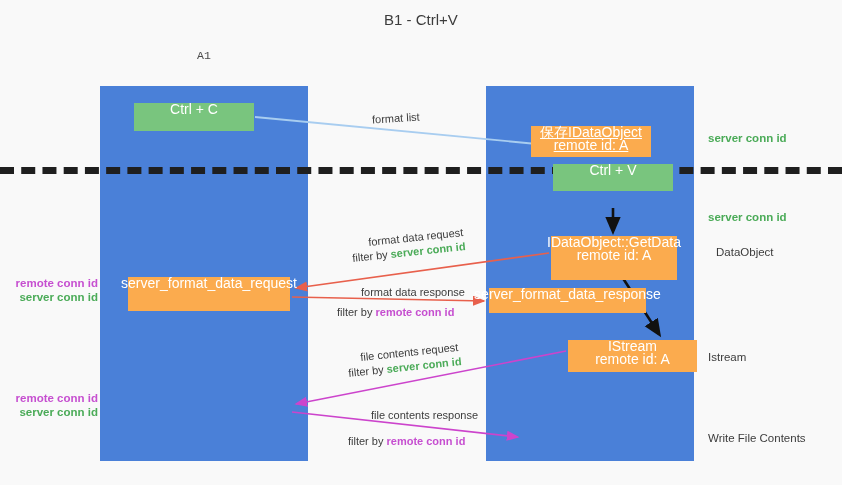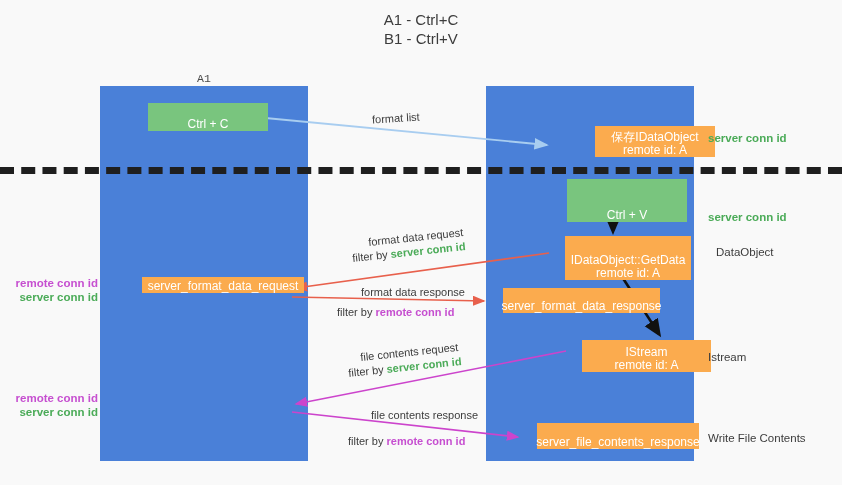--- a/index.html
+++ b/index.html
@@ -31,54 +31,53 @@
     line-height: 19px;
   }
 
   
   .lane-header {
     text-align: center;
     color: #4a4a4a;
     font-size: 11.5px;
     line-height: 13px;
   }
-  #hdr-a1 { left: 100px; top: 72px; width: 208px; font-family: Liberation Mono, monospace; }
+  #hdr-a1 { left: 100px; top: 49px; width: 208px; font-family: Liberation Mono, monospace; }
   #hdr-b1 { left: 486px; top: 57px; width: 208px; }
 
   
   .lane {
     background: #4a80d8;
     top: 86px;
     height: 375px;
   }
   #lane-a1 { left: 100px; width: 208px; }
   #lane-b1 { left: 486px; width: 208px; }
 
   
   .box {
     color: #ffffff;
     text-align: center;
-    font-size: 12px;
+    font-size: 14px;
     line-height: 13px;
     display: flex;
     flex-direction: column;
     align-items: center;
-    justify-content: flex-end;
+    justify-content: flex-start;
     box-sizing: border-box;
-    margin-left: 14px;
   }
   .box.green { background: #79c57e; }
   .box.orange { background: #fbab4e; }
   .box .l2 { display: block; }
 
   #box-ctrlc { left: 134px; top: 103px; width: 120px; height: 28px; }
-  #box-saveido { left: 581px; top: 126px; width: 120px; height: 31px; }
-  #box-ctrlv { left: 553px; top: 179px; width: 120px; height: 43px; }
+  #box-saveido { left: 531px; top: 126px; width: 120px; height: 31px; text-decoration: underline; }
+  #box-ctrlv { left: 553px; top: 164px; width: 120px; height: 27px; }
   #box-getdata { left: 551px; top: 236px; width: 126px; height: 44px; }
-  #box-fmt-req { left: 128px; top: 277px; width: 162px; height: 16px; }
+  #box-fmt-req { left: 128px; top: 277px; width: 162px; height: 34px; }
   #box-fmt-resp { left: 489px; top: 288px; width: 157px; height: 25px; }
   #box-istream { left: 568px; top: 340px; width: 129px; height: 32px; }
   #box-file-req { left: 128px; top: 393px; width: 162px; height: 26px; }
   #box-file-resp { left: 523px; top: 423px; width: 162px; height: 26px; }
 
   
   #dashed {
     left: 0; top: 167px;
     width: 842px; height: 0;
     border-top: 7px dashed #1f1f1f;
@@ -130,21 +129,20 @@
     width: 842px; height: 485px;
     pointer-events: none;
   }
 </style>
 </head>
 <body>
 
 <div id="stage">
 
   <div id="title" class="abs">
-    <div>A1 - Ctrl+C</div>
     <div>B1 - Ctrl+V</div>
   </div>
 
   <div id="hdr-a1" class="abs lane-header">
     <div>A1</div>
   </div>
   <div id="hdr-b1" class="abs lane-header">
   </div>
 
   <div id="lane-a1" class="abs lane"></div>
@@ -208,23 +206,20 @@
   <div id="box-fmt-resp" class="abs box orange">
     <span>server_format_data_response</span>
   </div>
 
   <div id="box-istream" class="abs box orange">
     <span>IStream</span>
     <span class="l2">remote id: A</span>
   </div>
 
 
-  <div id="box-file-resp" class="abs box orange">
-    <span>server_file_contents_response</span>
-  </div>
 
   <div id="el-formatlist" class="abs edge-label">format list</div>
 
   <div id="el-fdreq" class="abs edge-label">format data request</div>
   <div id="el-fdreq2" class="abs edge-label">
     <span>filter by </span><span class="hl-green">server conn id</span>
   </div>
 
   <div id="el-fdresp" class="abs edge-label">format data response</div>
   <div id="el-fdresp2" class="abs edge-label">

